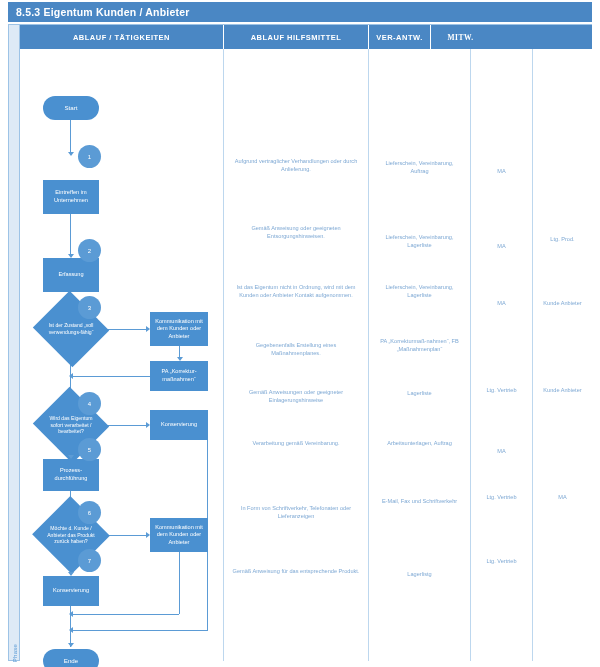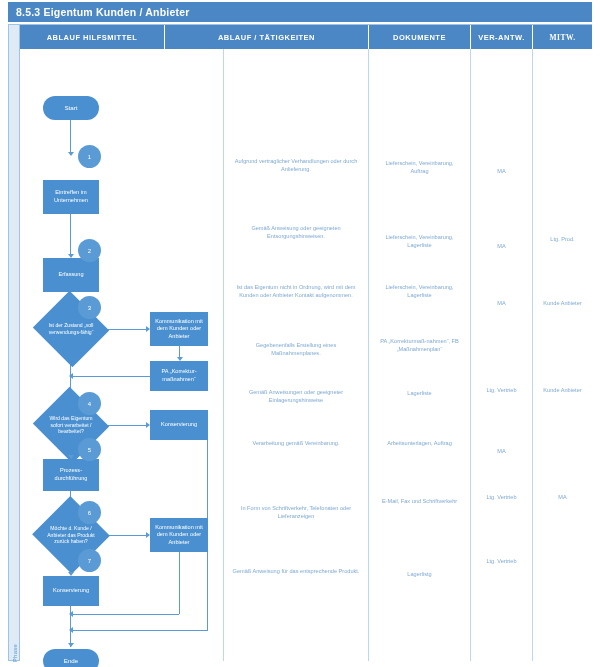--- a/index.html
+++ b/index.html
@@ -212,23 +212,22 @@
 
   <div class="title-bar">8.5.3 Eigentum Kunden / Anbieter</div>
 
   <div class="frame">
 
     <div class="phase-strip">
       <div class="phase-label">Phase</div>
     </div>
 
     <div class="header-row">
+      <div class="header-cell c1">ABLAUF / TÄTIGKEITEN</div>
       <div class="header-cell c2">ABLAUF HILFSMITTEL</div>
-      <div class="header-cell c1">ABLAUF / TÄTIGKEITEN</div>
-      <div class="header-cell c3">DOKUMENTE</div>
       <div class="header-cell c4">VER-ANTW.</div>
       <div class="header-cell c5">MITW.</div>
     </div>
 
     <div class="body-row">
 
       <div class="body-col c1">
         <div class="flow">
 
           <div class="node term" style="left:23px; top:47px; width:56px; height:24px;">Start</div>

